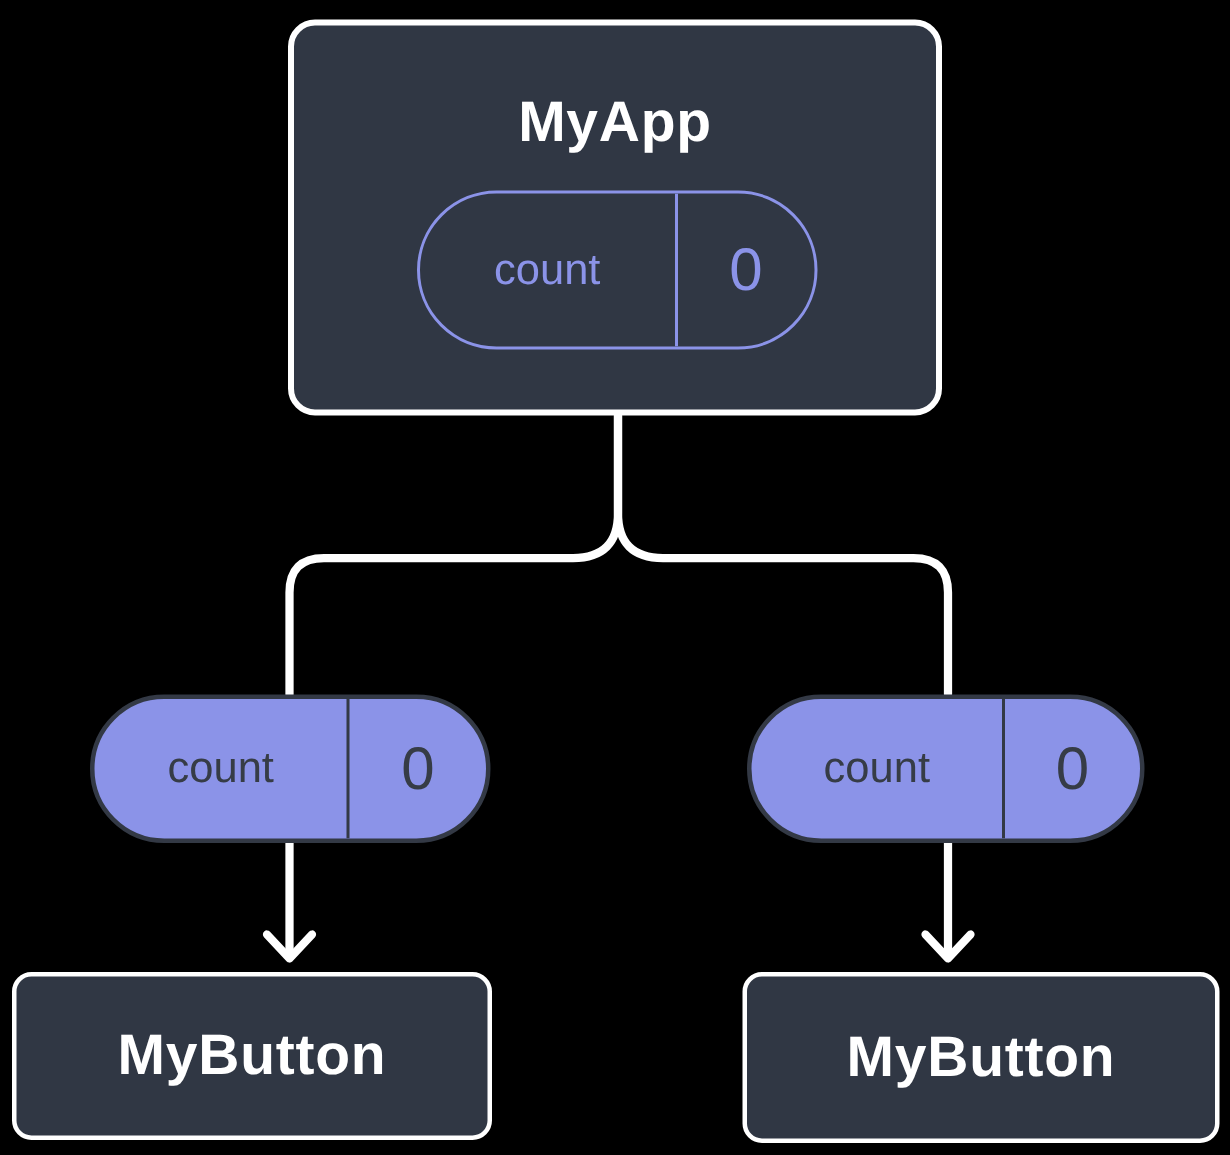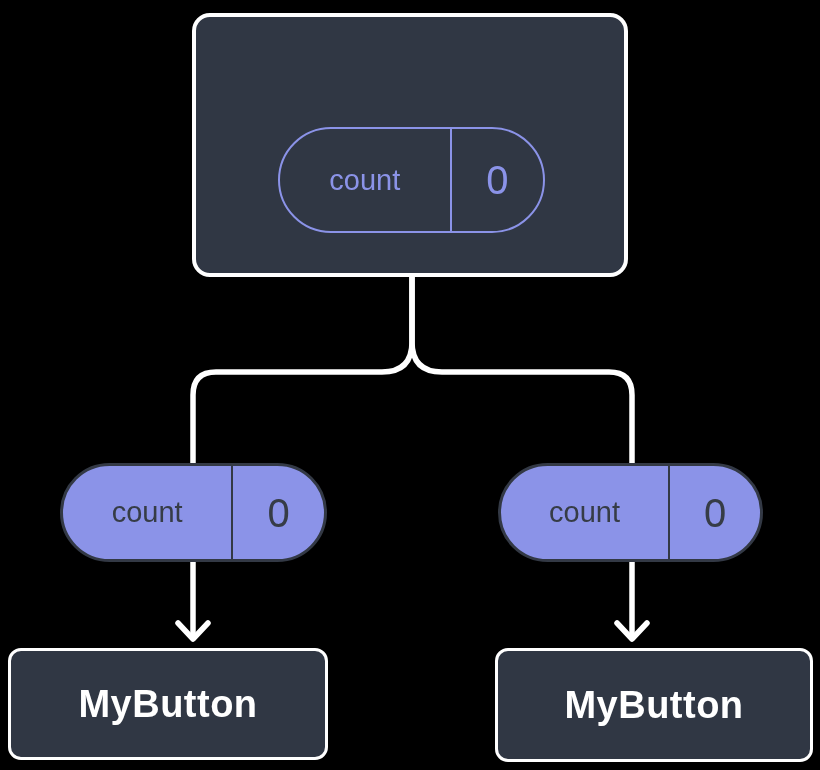--- a/index.html
+++ b/index.html
@@ -111,20 +111,21 @@
       <path d="M412 277 L412 342 Q412 372 382 372 L216 372 Q193 372 193 395 L193 463"></path>
       <path d="M412 277 L412 342 Q412 372 442 372 L609 372 Q632 372 632 395 L632 463"></path>
       <path d="M193 562 L193 635"></path>
       <path d="M178 623 L193 639 L208 623"></path>
       <path d="M632 562 L632 635"></path>
       <path d="M617 623 L632 639 L647 623"></path>
     </g>
   </svg>
 
   <div class="component-box app-box">
+    <div class="app-title">MyApp</div>
     <div class="pill pill-outline">
       <div class="pill-label-sec">count</div>
       <div class="pill-value-sec">0</div>
     </div>
   </div>
 
   <div class="pill pill-filled pill-child-left">
     <div class="pill-label-sec">count</div>
     <div class="pill-value-sec">0</div>
   </div>

